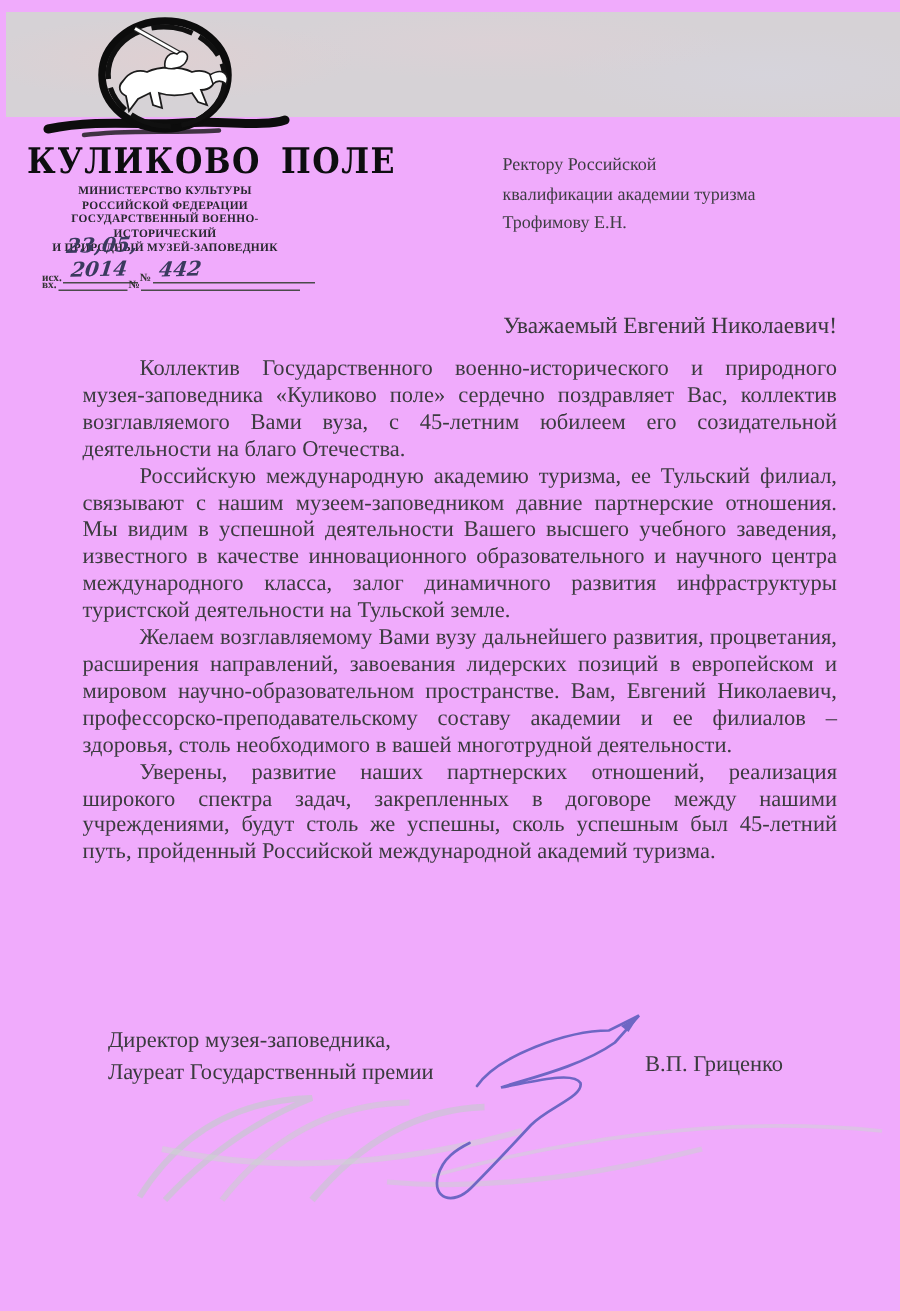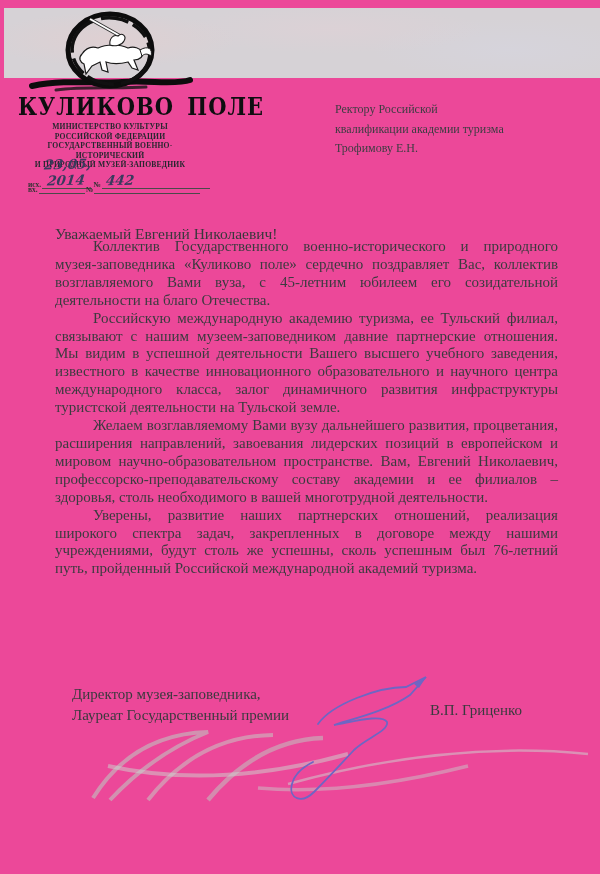--- a/index.html
+++ b/index.html
@@ -1,18 +1,18 @@
 <!DOCTYPE html>
 <html><head>
 <meta charset="utf-8">
 <style>
   html,body{margin:0;padding:0;background:#888;}
   .page{
     position:relative;width:600px;height:874px;margin:0 auto;
-    background:#ec4899;overflow:hidden;
+    background:#f0abfc;overflow:hidden;
     font-family:"Liberation Serif",serif;color:#3b3b3f;
   }
   
   .top-band{
     position:absolute;left:4px;top:8px;width:596px;height:70px;
     background:
       radial-gradient(ellipse 180px 40px at 18% 45%, rgba(233,205,205,.45), transparent 70%),
       radial-gradient(ellipse 220px 35px at 55% 30%, rgba(228,208,214,.4), transparent 70%),
       radial-gradient(ellipse 200px 45px at 85% 60%, rgba(214,214,226,.45), transparent 70%),
       #d6d2d6;
@@ -39,21 +39,21 @@
   .u{border-bottom:1px solid #4a4a4a;display:inline-block;}
   .u-date{width:50px;text-align:center;}
   .u-num{width:104px;text-align:left;padding-left:4px;}
   .u-blank-a{width:46px;height:10px;}
   .u-blank-b{width:106px;height:10px;}
   .ref-label{margin-right:1px;}
   .ref-no{margin:0 1px;}
   
   .recipient{position:absolute;left:335px;top:100px;font-size:12px;line-height:19.5px;color:#3d3d42;}
   
-  .salutation{position:absolute;left:55px;top:209px;width:503px;text-align:left;font-size:15.5px;color:#38383c;margin-top:16px;}
+  .salutation{position:absolute;left:55px;top:209px;width:503px;text-align:right;font-size:15.5px;color:#38383c;}
   .body-block{position:absolute;left:55px;top:238px;width:503px;font-size:15px;line-height:17.9px;text-align:justify;}
   .body-block p{margin:0;text-indent:38px;}
   
   .sign-left{position:absolute;left:72px;top:684px;font-size:15px;line-height:20.5px;color:#3a3a3e;}
   .sign-name{position:absolute;left:430px;top:702px;width:126px;font-size:15px;color:#3a3a3e;}
   .signature-svg{position:absolute;left:286px;top:650px;width:158px;height:152px;z-index:3;}
   .watermark-svg{position:absolute;left:48px;top:726px;width:548px;height:76px;z-index:1;}
   
   .footer{
     position:absolute;left:0;top:799px;width:600px;height:75px;
@@ -111,21 +111,21 @@
     <div>квалификации академии туризма</div>
     <div>Трофимову Е.Н.</div>
   </div>
 
   <div class="salutation">Уважаемый Евгений Николаевич!</div>
 
   <div class="body-block">
     <p>Коллектив Государственного военно-исторического и природного музея-заповедника «Куликово поле» сердечно поздравляет Вас, коллектив возглавляемого Вами вуза, с 45-летним юбилеем его созидательной деятельности на благо Отечества.</p>
     <p>Российскую международную академию туризма, ее Тульский филиал, связывают с нашим музеем-заповедником давние партнерские отношения. Мы видим в успешной деятельности Вашего высшего учебного заведения, известного в качестве инновационного образовательного и научного центра международного класса, залог динамичного развития инфраструктуры туристской деятельности на Тульской земле.</p>
     <p>Желаем возглавляемому Вами вузу дальнейшего развития, процветания, расширения направлений, завоевания лидерских позиций в европейском и мировом научно-образовательном пространстве. Вам, Евгений Николаевич, профессорско-преподавательскому составу академии и ее филиалов – здоровья, столь необходимого в вашей многотрудной деятельности.</p>
-    <p>Уверены, развитие наших партнерских отношений, реализация широкого спектра задач, закрепленных в договоре между нашими учреждениями, будут столь же успешны, сколь успешным был 76-летний путь, пройденный Российской международной академий туризма.</p>
+    <p>Уверены, развитие наших партнерских отношений, реализация широкого спектра задач, закрепленных в договоре между нашими учреждениями, будут столь же успешны, сколь успешным был 45-летний путь, пройденный Российской международной академий туризма.</p>
   </div>
 
   <div class="sign-left">
     <div>Директор музея-заповедника,</div>
     <div>Лауреат Государственный премии</div>
   </div>
   <div class="sign-name">В.П. Гриценко</div>
 
   <svg class="signature-svg" viewBox="0 0 158 152">
     <path d="M32,74 C46,54 92,37 120,37 L140,27 L124,45 C100,62 62,70 48,75 C70,71 96,64 101,72 C103,81 80,88 68,100 C55,114 40,130 28,142 C16,154 2,149 6,134 C9,122 19,116 27,112" fill="none" stroke="#6e66c4" stroke-width="1.8" stroke-linecap="round"></path>

